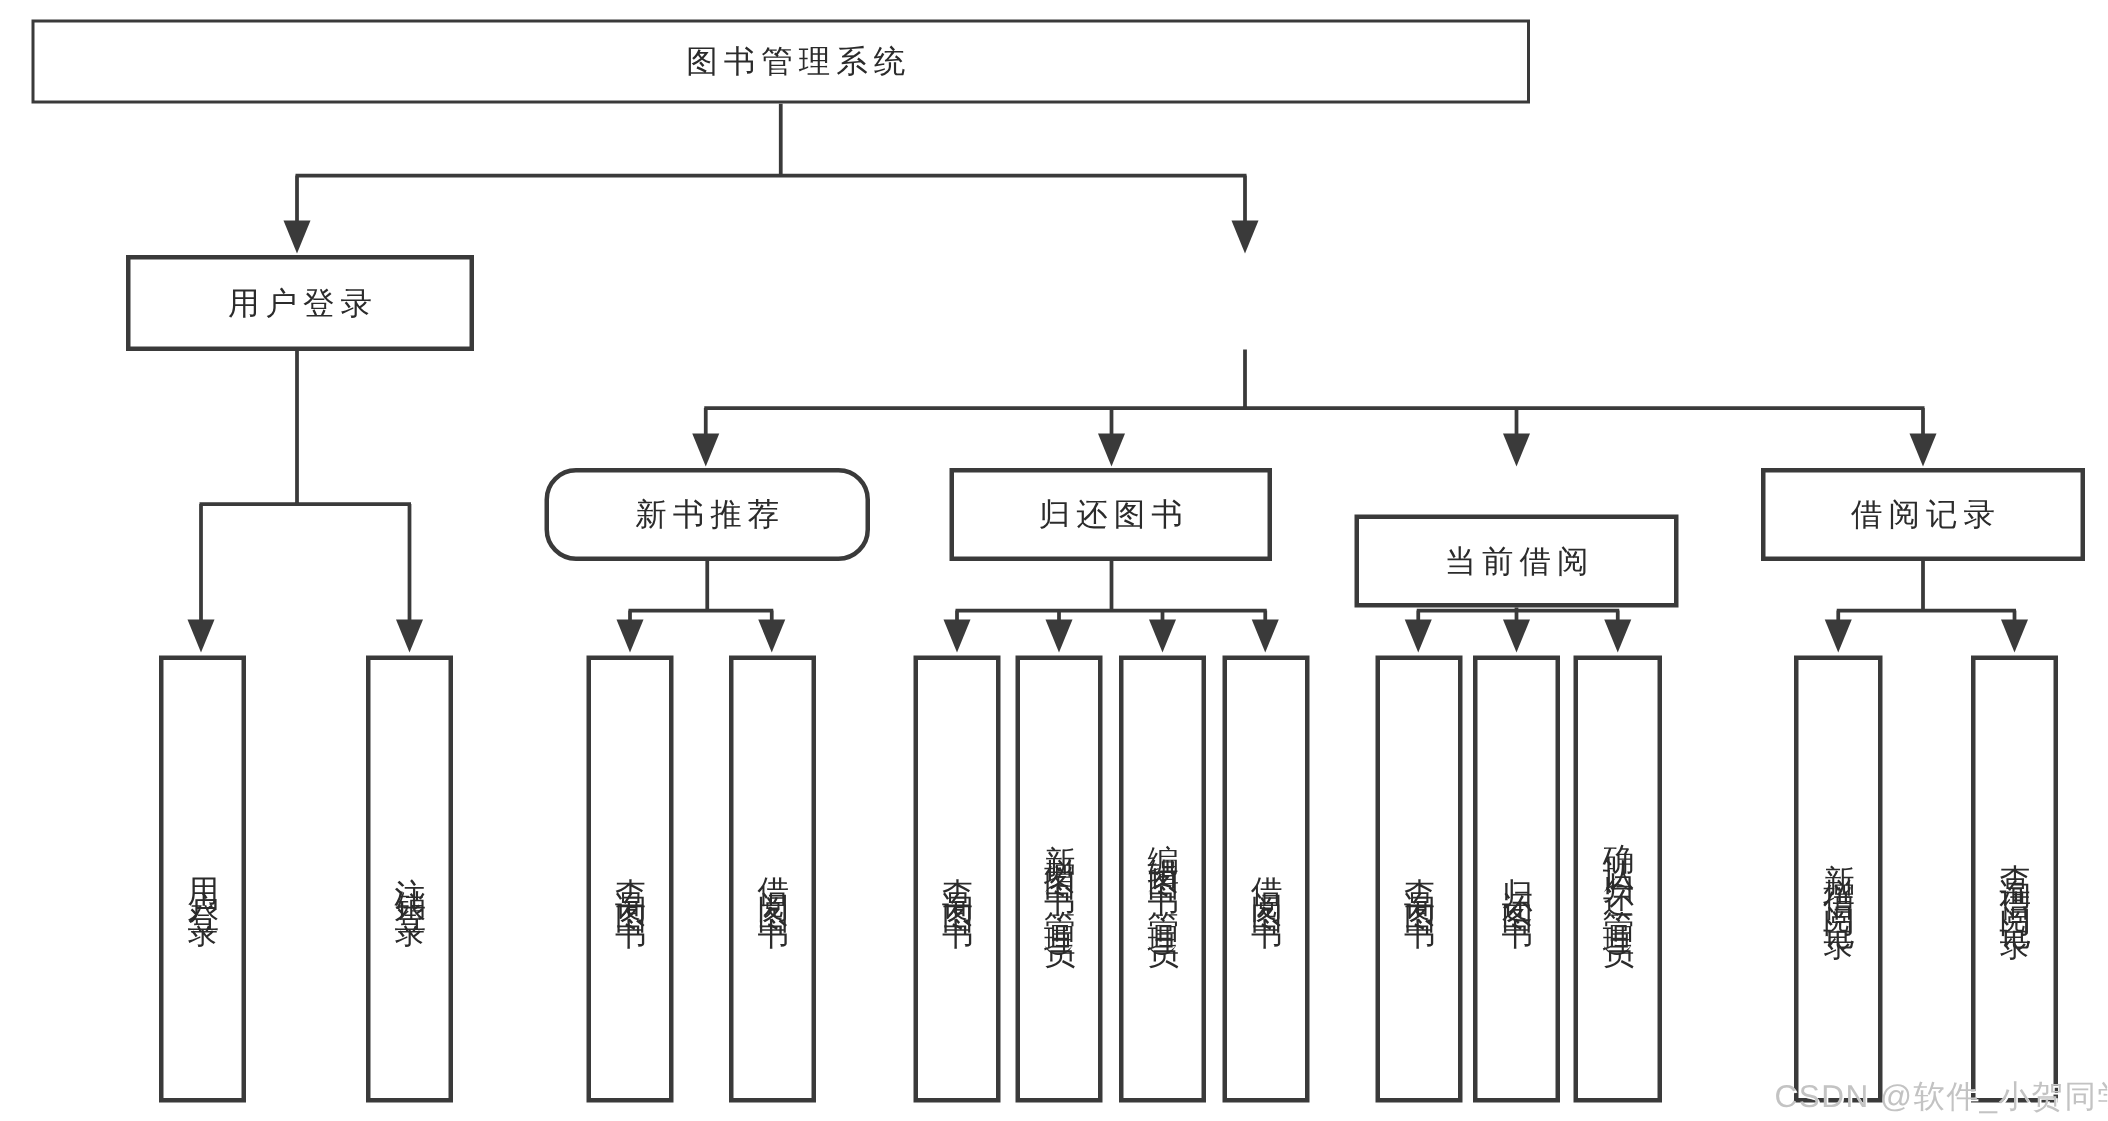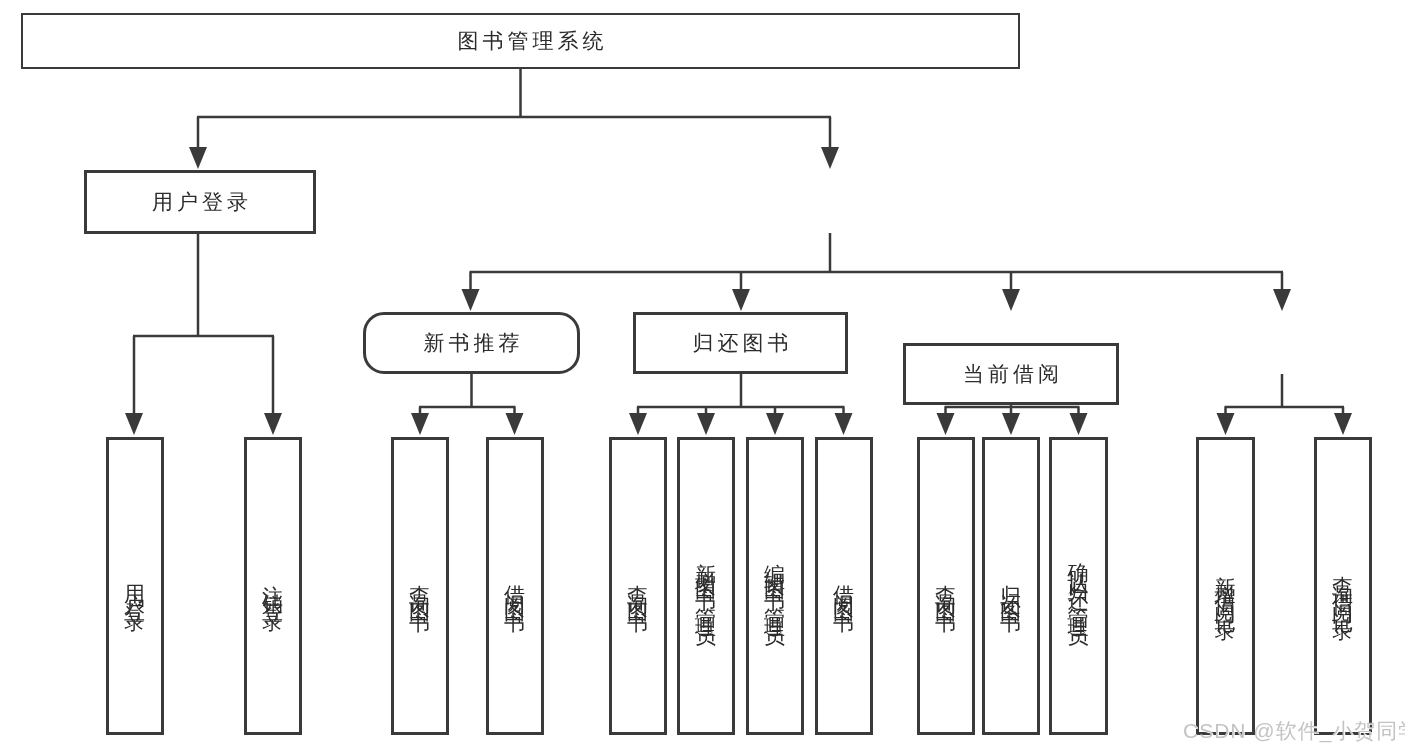--- a/index.html
+++ b/index.html
@@ -124,20 +124,23 @@
 
   <div class="node" style="left:363px; top:312px; width:217px; height:62px;border-radius:21px;">
     <span class="h-label">新书推荐</span>
   </div>
   <div class="node" style="left:633px; top:312px; width:215px; height:62px;">
     <span class="h-label">归还图书</span>
   </div>
   <div class="node" style="left:903px; top:312px; width:216px; height:62px;margin-top:31px;">
     <span class="h-label">当前借阅</span>
   </div>
+  <div class="node" style="left:1174px; top:312px; width:216px; height:62px;">
+    <span class="h-label">借阅记录</span>
+  </div>
 
   <div class="node v-node" style="left:106px; top:437px; width:58px; height:298px;">
     <span class="v-label">用户登录</span>
   </div>
   <div class="node v-node" style="left:244px; top:437px; width:58px; height:298px;">
     <span class="v-label">注销登录</span>
   </div>
 
   <div class="node v-node" style="left:391px; top:437px; width:58px; height:298px;">
     <span class="v-label">查询图书</span>

